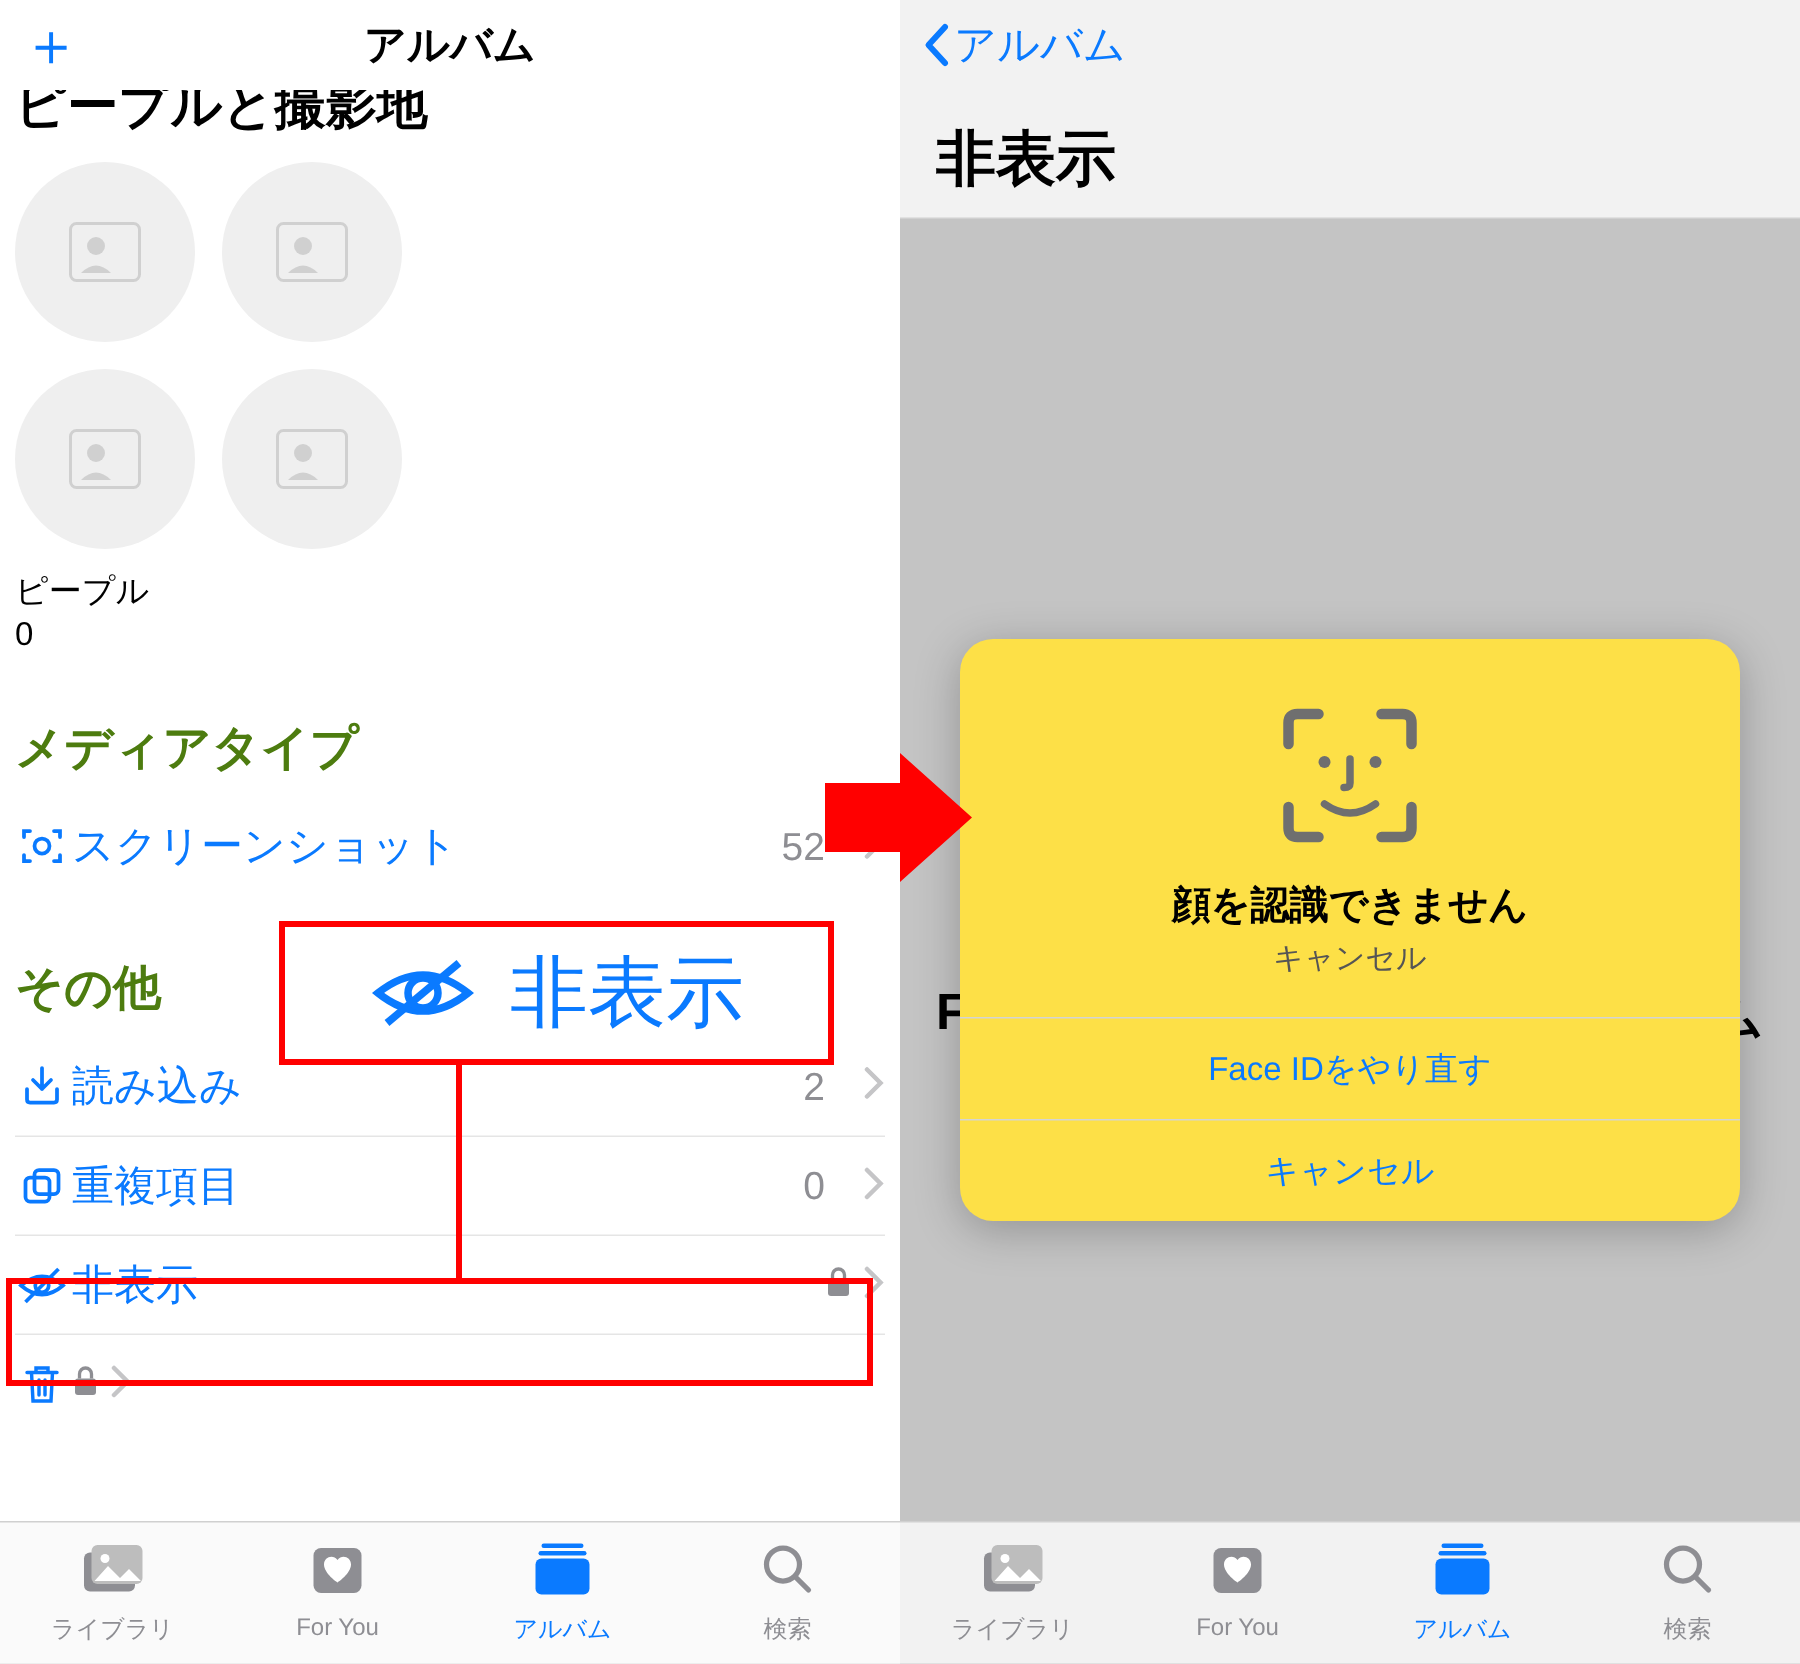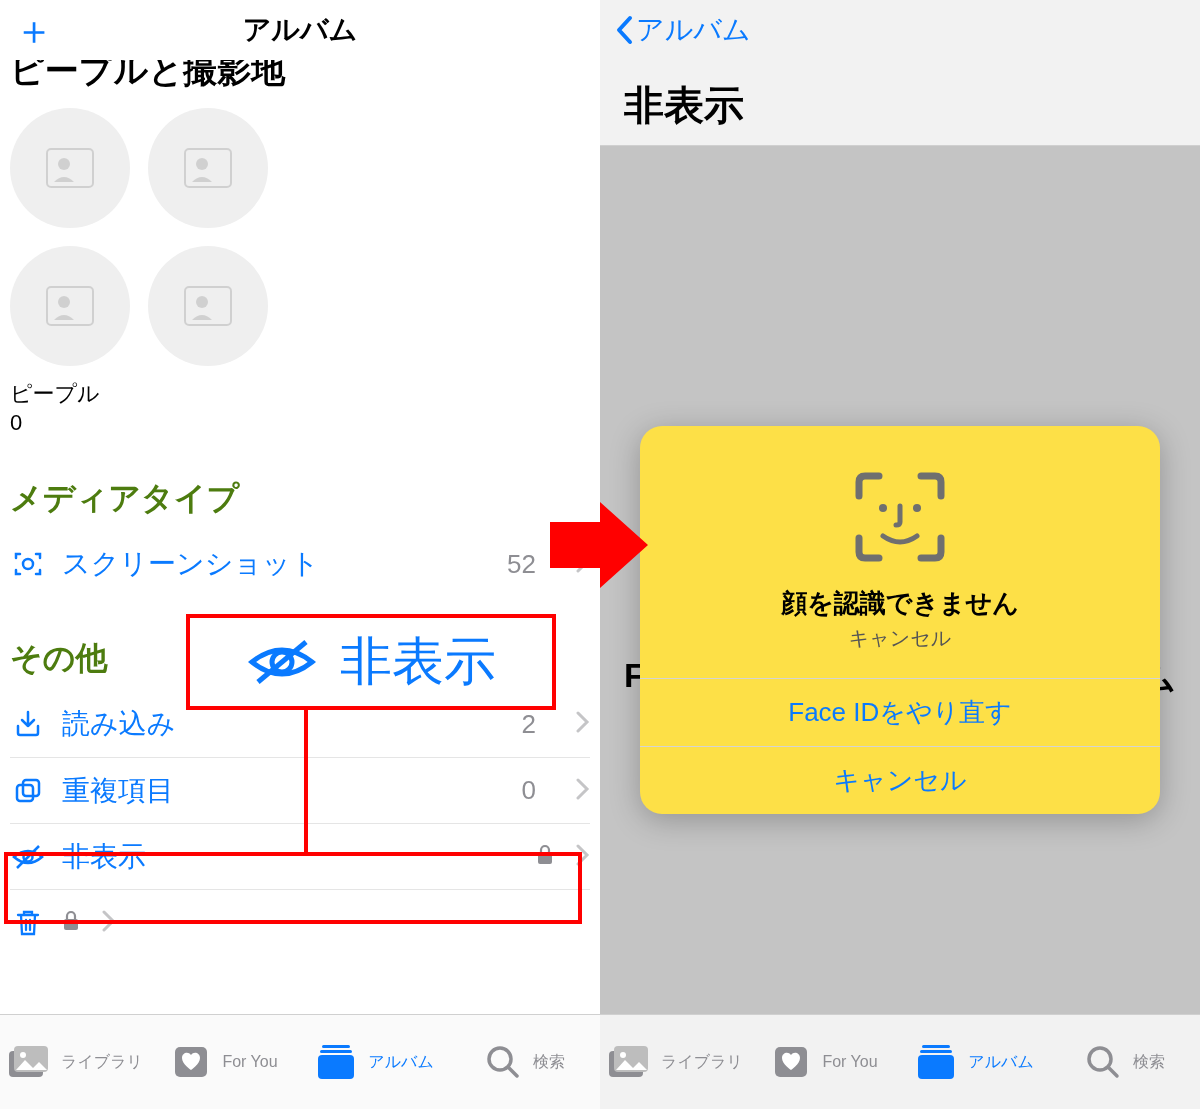--- a/index.html
+++ b/index.html
@@ -54,21 +54,21 @@
     width: 120px; height: 120px; border-radius: 50%;
     background: #efefef; display: flex; align-items: center; justify-content: center;
   }
   .people-circle svg { opacity: 0.55; }
   .people-label { font-size: 22px; color: #000; margin-top: 14px; line-height: 1.3; }
 
   .section-title { font-size: 32px; font-weight: 700; color: #4d7c0f; margin-top: 40px; margin-bottom: 10px; }
 
   .row {
     display: flex; align-items: center; height: 66px; font-size: 28px;
-    border-top: 1px solid #e5e5e5; gap: 16px; color: #0a7aff;
+    border-top: 1px solid #e5e5e5; gap: 2px; color: #0a7aff;
   }
   .row:first-of-type { border-top: none; }
   .row .icon-slot { width: 36px; display: flex; justify-content: center; }
   .row .label { flex: 1; }
   .row .count { color: #8e8e93; font-size: 26px; margin-right: 24px; }
   .row .lock { margin-right: 6px; }
   .chevron { color: #c5c5c7; }
 
   .other-rows .row .label { color: #0a7aff; }
 
@@ -83,40 +83,40 @@
     padding: 10px 24px;
   }
   .callout-line { position: absolute; background: #ff0000; }
 
   
   .tabbar {
     height: 95px; display: flex; border-top: 1px solid #d0d0d0;
     background: #fafafa;
   }
   .right-screen .tabbar { background: #f2f2f2; }
-  .tab { flex: 1; display: flex; align-items: center; justify-content: center; gap: 12px; }
+  .tab { flex: 1; display: flex; flex-direction: column; align-items: center; justify-content: center; gap: 12px; }
   .tab-label { font-size: 16px; color: #8e8e93; }
   .tab.active .tab-label { color: #0a7aff; }
   .tab svg { }
 
   
   .dimmed { flex: 1; position: relative; }
   .modal {
     position: absolute; left: 40px; right: 40px; top: 280px;
     background: #fde047; border-radius: 22px; overflow: hidden;
     display: flex; flex-direction: column;
     box-shadow: 0 6px 30px rgba(0,0,0,.25);
   }
   .modal-body { padding: 36px 20px 26px; text-align: center; }
   .faceid-icon { margin: 0 auto 14px; display: block; }
   .modal-title { font-size: 26px; font-weight: 700; color: #000; }
   .modal-sub { font-size: 20px; color: #555; margin-top: 4px; }
   .modal-btn {
     border-top: 1px solid #d4d4d4; height: 68px; display: flex;
-    align-items: center; justify-content: center; font-size: 26px; color: #0a7aff;
+    align-items: center; justify-content: center; font-size: 22px; color: #0a7aff;
   }
 
   .behind-text {
     position: absolute; left: 0; right: 0; top: 510px; text-align: center;
     font-size: 34px; font-weight: 700; color: #000; white-space: nowrap; padding: 0 24px;
   }
 
   
   .arrow {
     position: absolute; left: 550px; top: 500px; z-index: 50;

